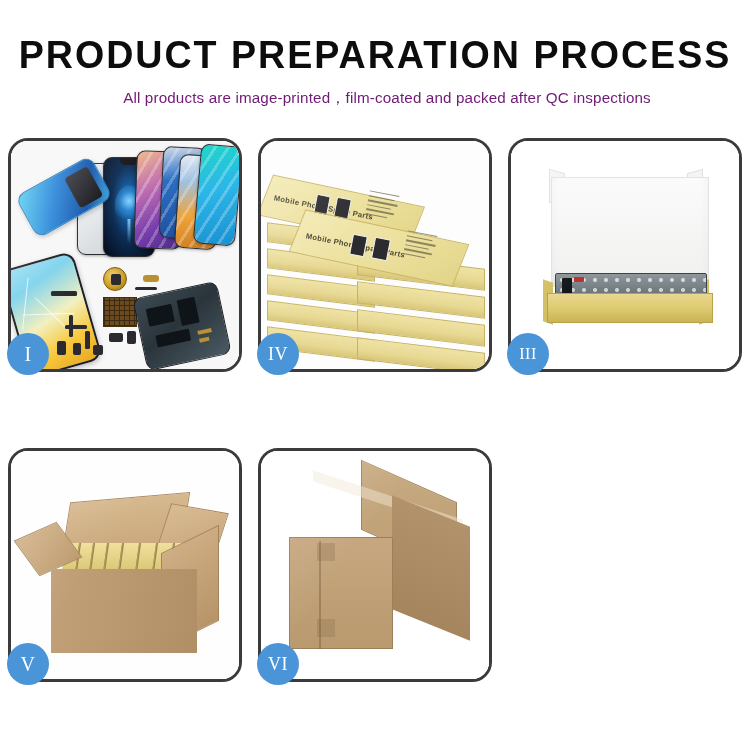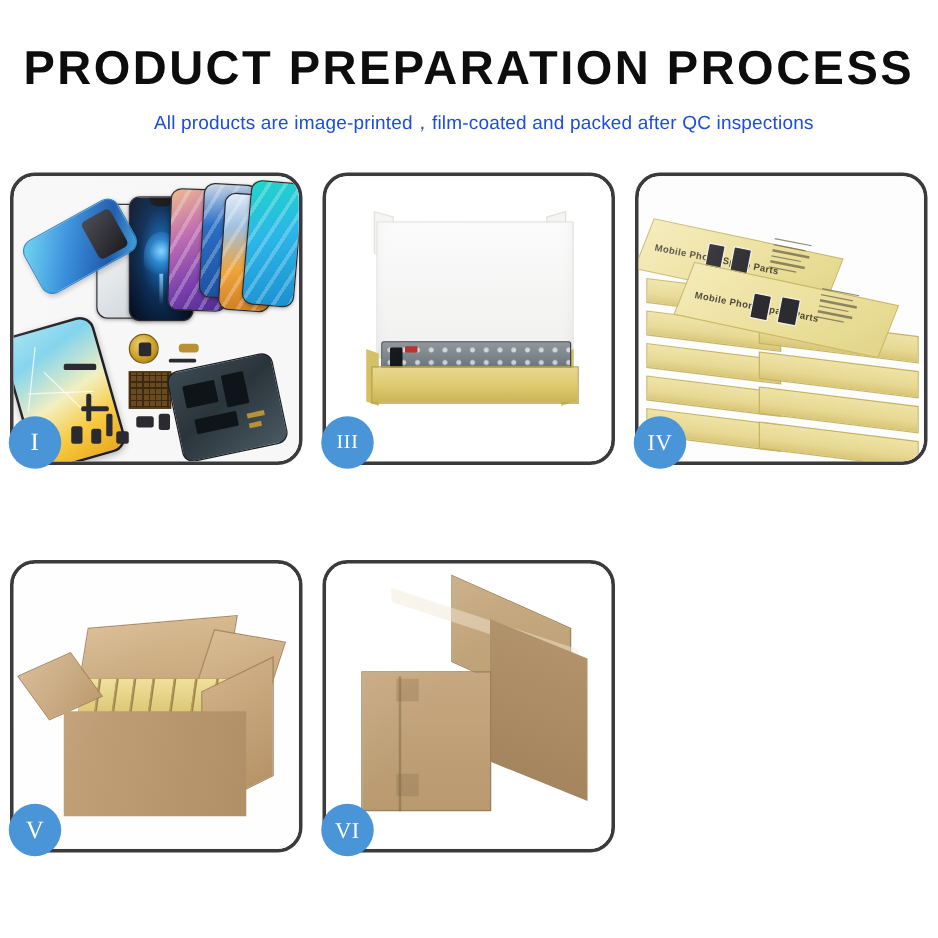--- a/index.html
+++ b/index.html
@@ -34,21 +34,21 @@
     line-height: 1.05;
     white-space: nowrap;
     transform: scaleX(0.99);
   }
   .subtitle {
     margin-top: 12px;
     font-family: "Liberation Sans", sans-serif;
     font-size: 15.2px;
     font-weight: 400;
     letter-spacing: 0.15px;
-    color: #1d4ed8;
+    color: #701a75;
     white-space: nowrap;
     padding-left: 24px;
   }
 
   
   .grid {
     position: absolute;
     top: 138px; left: 8px;
     width: 734px;
     display: grid;
@@ -449,84 +449,84 @@
           <div class="chip" style="left:14px; top:40px; width:34px; height:12px;"></div>
           <div class="gold" style="left:56px; top:44px; width:14px; height:4px;"></div>
           <div class="gold" style="left:56px; top:52px; width:10px; height:4px;"></div>
         </div>
         <div class="gloss"></div>
       </div>
       <div class="badge">I</div>
     </div>
 
 
+    <div class="panel p4">
+      <div class="panel-inner">
+        <div class="bg"></div>
+        <div class="stack">
+
+          <div class="sbox" style="left:2px;  top:62px;  width:108px; height:20px; transform: skewY(7deg);"></div>
+          <div class="sbox" style="left:2px;  top:88px;  width:108px; height:20px; transform: skewY(7deg);"></div>
+          <div class="sbox" style="left:2px;  top:114px; width:108px; height:20px; transform: skewY(7deg);"></div>
+          <div class="sbox" style="left:2px;  top:140px; width:108px; height:20px; transform: skewY(7deg);"></div>
+          <div class="sbox" style="left:2px;  top:166px; width:108px; height:22px; transform: skewY(7deg);"></div>
+
+          <div class="sbox" style="left:92px; top:94px;  width:128px; height:22px; transform: skewY(7deg);"></div>
+          <div class="sbox" style="left:92px; top:122px; width:128px; height:22px; transform: skewY(7deg);"></div>
+          <div class="sbox" style="left:92px; top:150px; width:128px; height:22px; transform: skewY(7deg);"></div>
+          <div class="sbox" style="left:92px; top:178px; width:128px; height:22px; transform: skewY(7deg);"></div>
+
+          <div class="sbox-top" style="left:0px; top:22px; width:152px; height:44px; transform: skewY(12deg) skewX(-20deg);"></div>
+          <div class="sbl" style="left:8px; top:36px; transform: rotate(11deg);">Mobile Phone Spare Parts</div>
+          <div class="sthumb" style="left:50px; top:28px; width:14px; height:20px; transform: rotate(11deg);"></div>
+          <div class="sthumb" style="left:70px; top:31px; width:15px; height:21px; transform: rotate(11deg);"></div>
+          <div class="slines" style="left:102px; top:26px; transform: rotate(11deg);">
+            <i style="width:30px"></i>
+              <i style="width:26px"></i>
+              <i style="width:30px"></i>
+            <i style="width:24px"></i>
+              <i style="width:28px"></i>
+              <i style="width:22px"></i>
+          </div>
+
+          <div class="sbox-top" style="left:32px; top:58px; width:164px; height:46px; transform: skewY(12deg) skewX(-20deg);"></div>
+          <div class="sbl" style="left:40px; top:74px; transform: rotate(11deg);">Mobile Phone Spare Parts</div>
+          <div class="sthumb" style="left:86px; top:68px; width:15px; height:21px; transform: rotate(11deg);"></div>
+          <div class="sthumb" style="left:108px;top:71px; width:16px; height:22px; transform: rotate(11deg);"></div>
+          <div class="slines" style="left:140px; top:66px; transform: rotate(11deg);">
+            <i style="width:30px"></i>
+              <i style="width:26px"></i>
+              <i style="width:30px"></i>
+            <i style="width:24px"></i>
+              <i style="width:28px"></i>
+              <i style="width:22px"></i>
+          </div>
+        </div>
+        <div class="gloss"></div>
+      </div>
+      <div class="badge w2">IV</div>
+    </div>
+
     <div class="panel p3">
       <div class="panel-inner">
         <div class="bg"></div>
         <div class="ob-flapL"></div>
         <div class="ob-flapR"></div>
         <div class="ob-back"></div>
         <div class="ob-sideL"></div>
         <div class="ob-sideR"></div>
         <div class="ob-screen">
           <div class="shine"></div>
           <div class="blk"></div>
           <div class="red"></div>
         </div>
         <div class="ob-front"></div>
         <div class="gloss"></div>
       </div>
       <div class="badge w3">III</div>
-    </div>
-
-    <div class="panel p4">
-      <div class="panel-inner">
-        <div class="bg"></div>
-        <div class="stack">
-
-          <div class="sbox" style="left:2px;  top:62px;  width:108px; height:20px; transform: skewY(7deg);"></div>
-          <div class="sbox" style="left:2px;  top:88px;  width:108px; height:20px; transform: skewY(7deg);"></div>
-          <div class="sbox" style="left:2px;  top:114px; width:108px; height:20px; transform: skewY(7deg);"></div>
-          <div class="sbox" style="left:2px;  top:140px; width:108px; height:20px; transform: skewY(7deg);"></div>
-          <div class="sbox" style="left:2px;  top:166px; width:108px; height:22px; transform: skewY(7deg);"></div>
-
-          <div class="sbox" style="left:92px; top:94px;  width:128px; height:22px; transform: skewY(7deg);"></div>
-          <div class="sbox" style="left:92px; top:122px; width:128px; height:22px; transform: skewY(7deg);"></div>
-          <div class="sbox" style="left:92px; top:150px; width:128px; height:22px; transform: skewY(7deg);"></div>
-          <div class="sbox" style="left:92px; top:178px; width:128px; height:22px; transform: skewY(7deg);"></div>
-
-          <div class="sbox-top" style="left:0px; top:22px; width:152px; height:44px; transform: skewY(12deg) skewX(-20deg);"></div>
-          <div class="sbl" style="left:8px; top:36px; transform: rotate(11deg);">Mobile Phone Spare Parts</div>
-          <div class="sthumb" style="left:50px; top:28px; width:14px; height:20px; transform: rotate(11deg);"></div>
-          <div class="sthumb" style="left:70px; top:31px; width:15px; height:21px; transform: rotate(11deg);"></div>
-          <div class="slines" style="left:102px; top:26px; transform: rotate(11deg);">
-            <i style="width:30px"></i>
-              <i style="width:26px"></i>
-              <i style="width:30px"></i>
-            <i style="width:24px"></i>
-              <i style="width:28px"></i>
-              <i style="width:22px"></i>
-          </div>
-
-          <div class="sbox-top" style="left:32px; top:58px; width:164px; height:46px; transform: skewY(12deg) skewX(-20deg);"></div>
-          <div class="sbl" style="left:40px; top:74px; transform: rotate(11deg);">Mobile Phone Spare Parts</div>
-          <div class="sthumb" style="left:86px; top:68px; width:15px; height:21px; transform: rotate(11deg);"></div>
-          <div class="sthumb" style="left:108px;top:71px; width:16px; height:22px; transform: rotate(11deg);"></div>
-          <div class="slines" style="left:140px; top:66px; transform: rotate(11deg);">
-            <i style="width:30px"></i>
-              <i style="width:26px"></i>
-              <i style="width:30px"></i>
-            <i style="width:24px"></i>
-              <i style="width:28px"></i>
-              <i style="width:22px"></i>
-          </div>
-        </div>
-        <div class="gloss"></div>
-      </div>
-      <div class="badge w2">IV</div>
     </div>
 
     <div class="panel p5">
       <div class="panel-inner">
         <div class="bg"></div>
         <div class="c-flapBack"></div>
         <div class="c-flapR"></div>
         <div class="c-inner">
           <div class="ybar" style="left:0px;   width:14px;"></div>
           <div class="ybar" style="left:15px;  width:13px;"></div>

